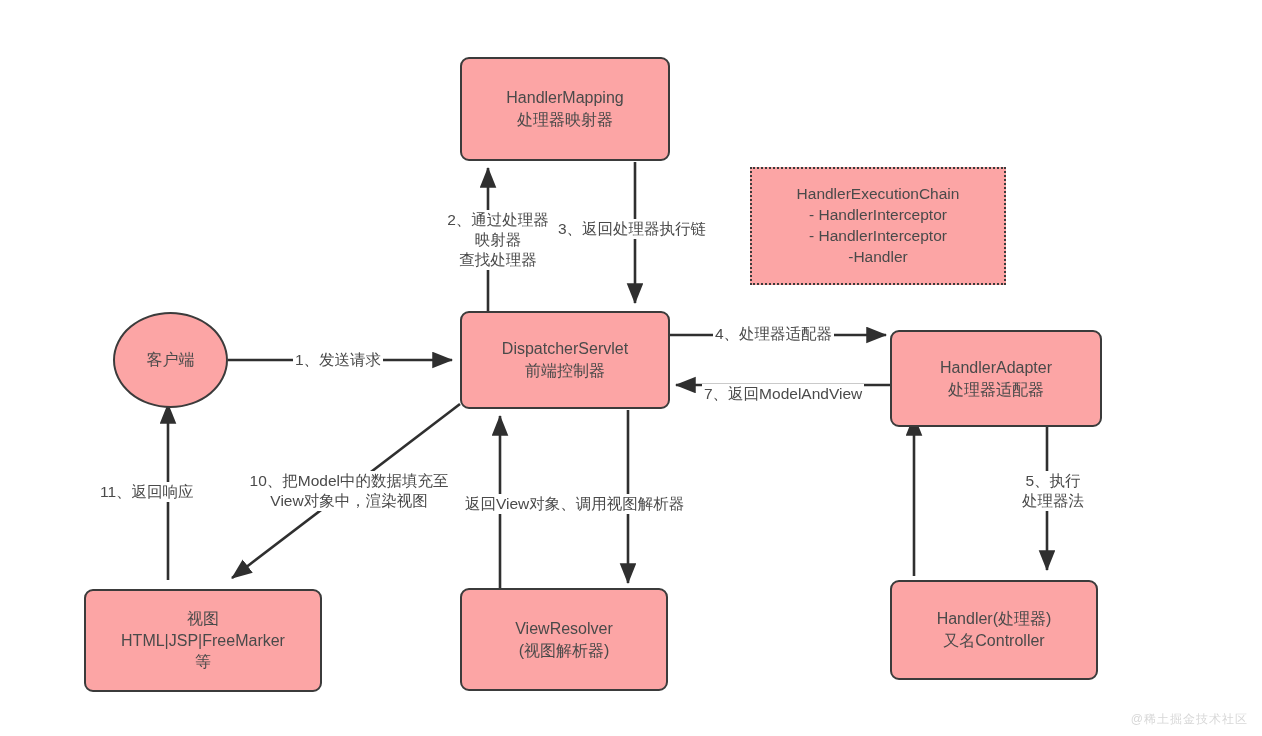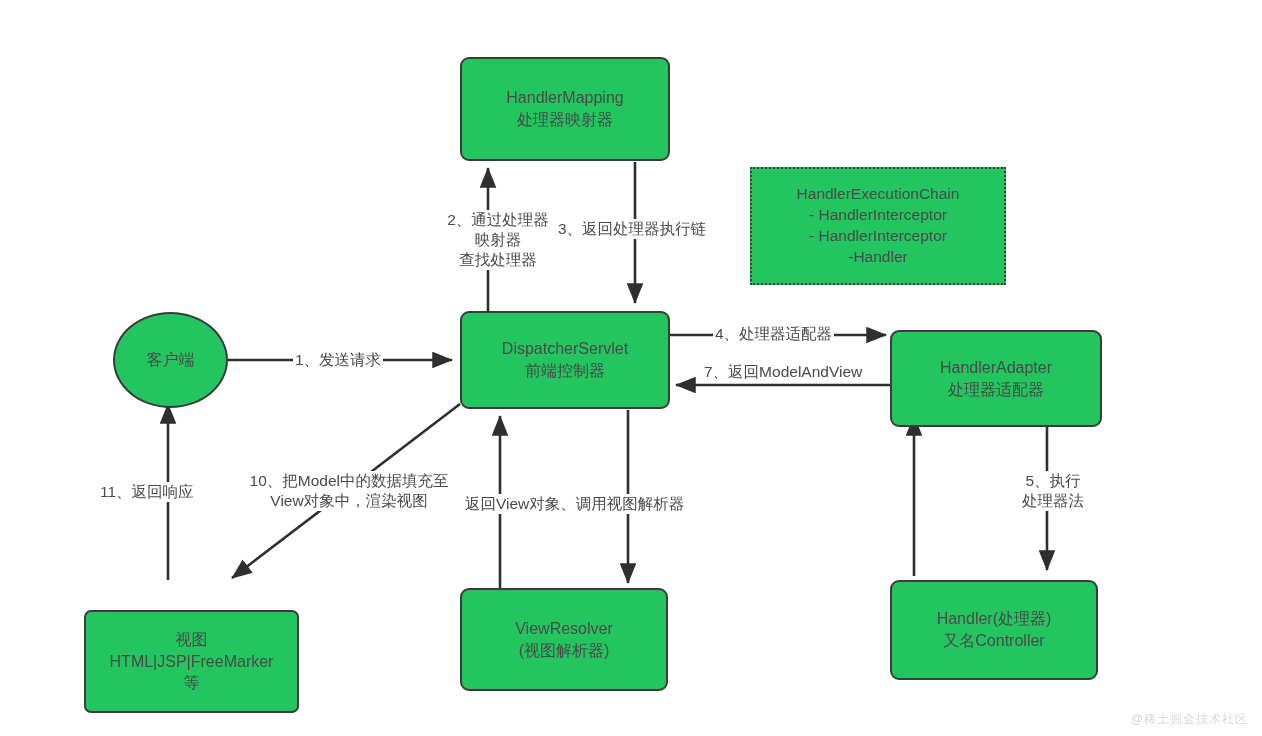--- a/index.html
+++ b/index.html
@@ -20,21 +20,21 @@
     left: 0;
     top: 0;
     width: 1262px;
     height: 736px;
   }
   .node {
     position: absolute;
     box-sizing: border-box;
     border: 2.5px solid #3b3b3b;
     border-radius: 9px;
-    background: #22c55e;
+    background: #fca5a5;
     display: flex;
     flex-direction: column;
     align-items: center;
     justify-content: center;
     color: #4a4a4a;
     font-size: 16px;
     line-height: 1.35;
     text-align: center;
     z-index: 3;
   }
@@ -123,21 +123,21 @@
   <div class="node" style="left:460px; top:311px; width:210px; height:98px;">
     <span class="ln">DispatcherServlet</span>
     <span class="ln">前端控制器</span>
   </div>
 
   <div class="node" style="left:890px; top:312px; width:212px; height:97px;margin-top:18px;">
     <span class="ln">HandlerAdapter</span>
     <span class="ln">处理器适配器</span>
   </div>
 
-  <div class="node" style="left:84px; top:610px; width:215px; height:103px;border-radius:7px;">
+  <div class="node" style="left:84px; top:589px; width:238px; height:103px;">
     <span class="ln">视图</span>
     <span class="ln">HTML|JSP|FreeMarker</span>
     <span class="ln">等</span>
   </div>
 
   <div class="node" style="left:890px; top:580px; width:208px; height:100px;">
     <span class="ln">Handler(处理器)</span>
     <span class="ln">又名Controller</span>
   </div>
 
@@ -157,21 +157,21 @@
   </div>
 
   <div class="label" style="left:556px; top:219px;">
     <span class="ln">3、返回处理器执行链</span>
   </div>
 
   <div class="label" style="left:713px; top:324px;">
     <span class="ln">4、处理器适配器</span>
   </div>
 
-  <div class="label" style="left:702px; top:362px;">
+  <div class="label" style="left:702px; top:384px;">
     <span class="ln">7、返回ModelAndView</span>
   </div>
 
   <div class="label" style="left:1007px; top:471px; width:92px; padding:0;">
     <span class="ln">5、执行</span>
     <span class="ln">处理器法</span>
   </div>
 
 
   <div class="label" style="left:463px; top:494px;">

